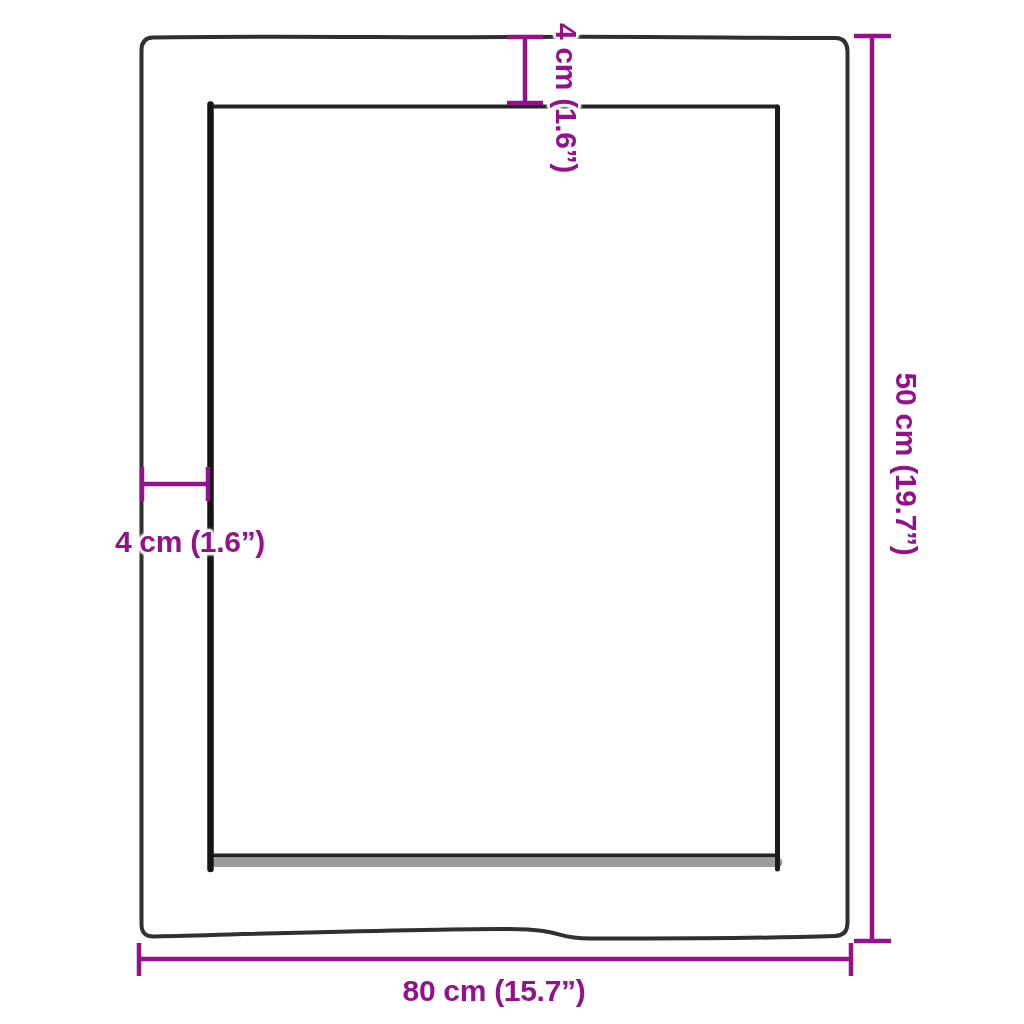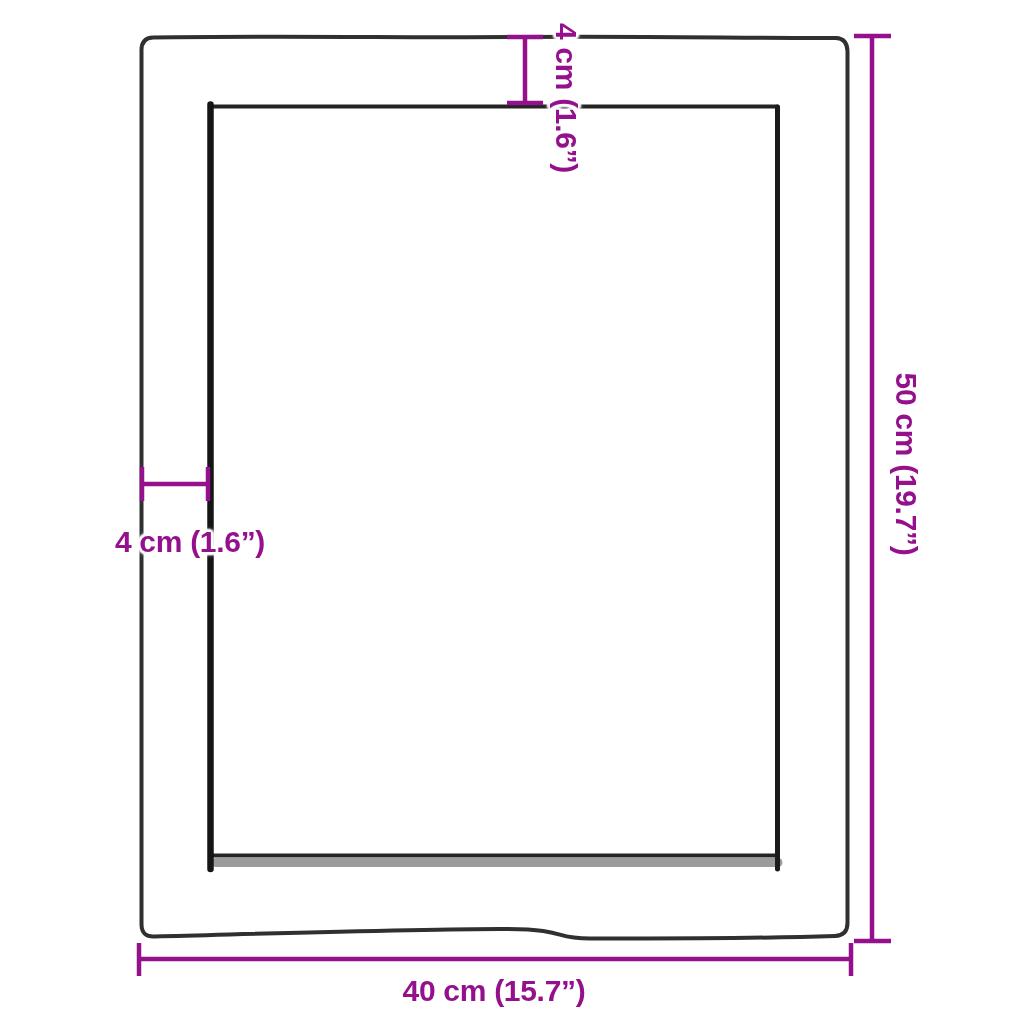--- a/index.html
+++ b/index.html
@@ -88,15 +88,15 @@
       <line x1="851" y1="943" x2="851" y2="976"></line>
     </g>
   </svg>
 
   <div class="dim-label rot" style="left:566px; top:98px;">4 cm (1.6”)</div>
 
   <div class="dim-label" style="left:190px; top:542px;">4 cm (1.6”)</div>
 
   <div class="dim-label rot" style="left:906px; top:464px;">50 cm (19.7”)</div>
 
-  <div class="dim-label" style="left:494px; top:991px;">40 cm (15.7”)</div>
+  <div class="dim-label" style="left:494px; top:991px;">80 cm (15.7”)</div>
 
 </div>
 
 </body></html>

